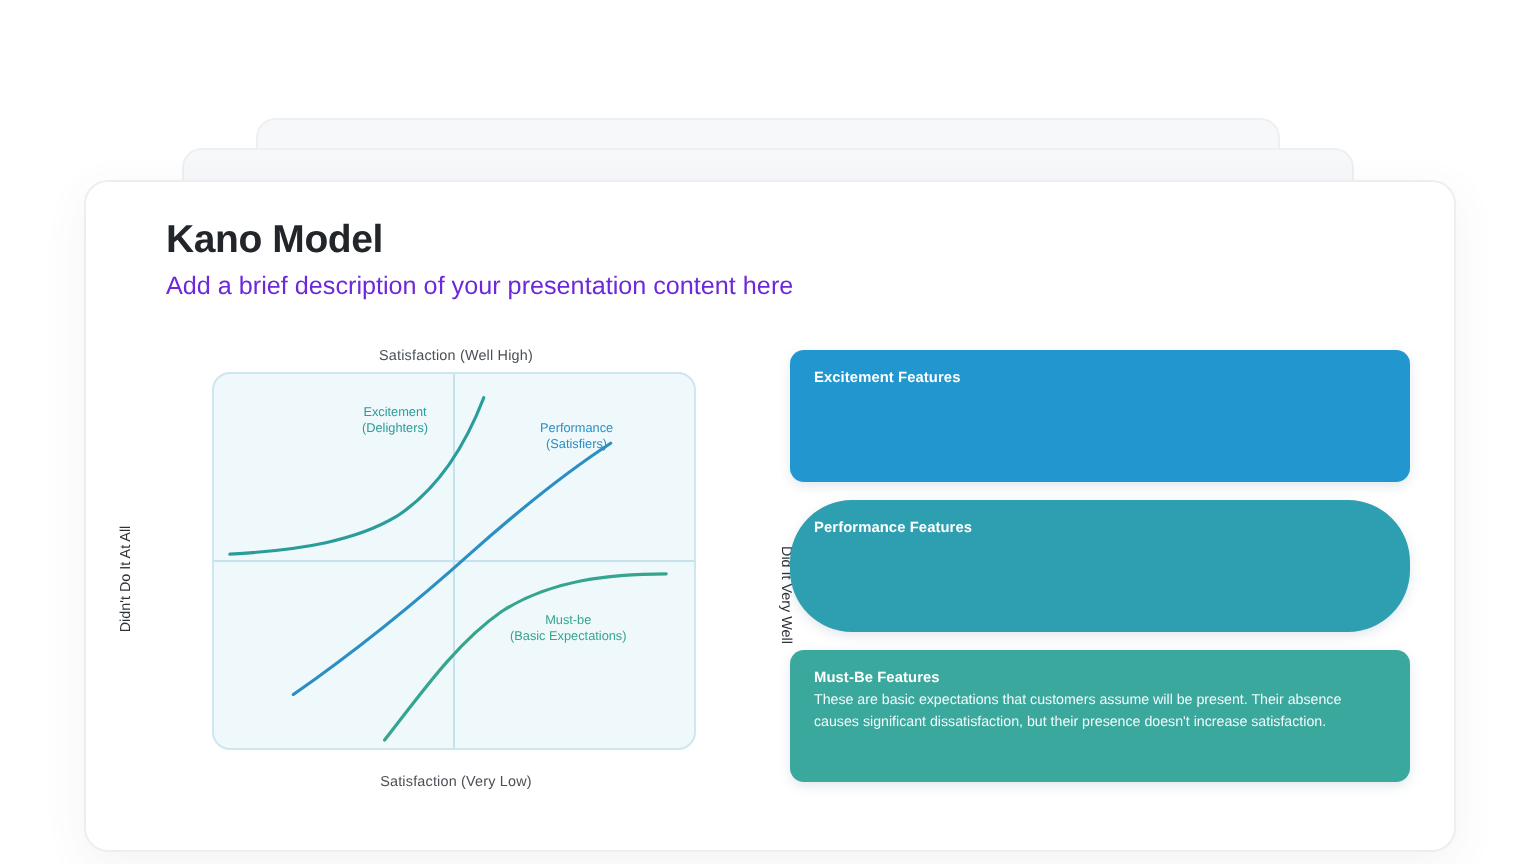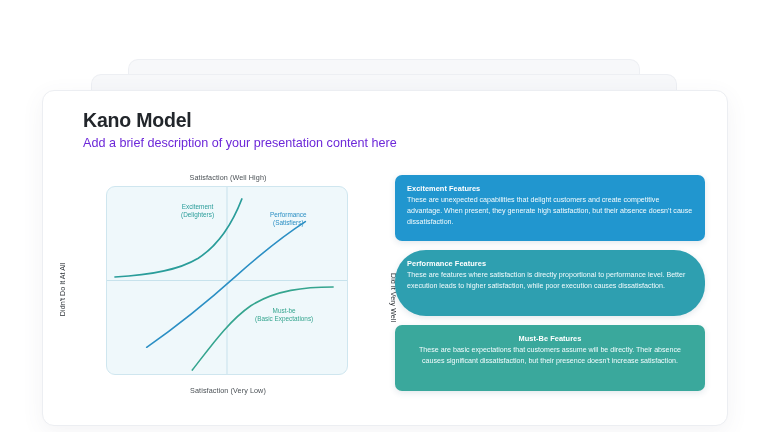--- a/index.html
+++ b/index.html
@@ -137,26 +137,24 @@
         <div class="curve-label lbl-must" style="color: rgb(53, 165, 143);">
           <span>Must-be</span><br>
           <span>(Basic Expectations)</span>
         </div>
       </div>
     </div>
 
     <div class="cards">
       <div class="fcard" style="background: rgb(33, 150, 207);">
         <div class="fcard-title">Excitement Features</div>
-        <div class="fcard-body">These are unexpected capabilities that delight customers and create competitive advantage. When present, they generate high satisfaction, but their absence doesn't cause dissatisfaction.</div>
       </div>
       <div class="fcard" style="background: rgb(46, 159, 176); border-radius: 31px;">
         <div class="fcard-title">Performance Features</div>
-        <div class="fcard-body">These are features where satisfaction is directly proportional to performance level. Better execution leads to higher satisfaction, while poor execution causes dissatisfaction.</div>
       </div>
-      <div class="fcard" style="background: rgb(58, 168, 156); text-align: center;">
+      <div class="fcard" style="background: rgb(58, 168, 156);">
         <div class="fcard-title">Must-Be Features</div>
-        <div class="fcard-body">These are basic expectations that customers assume will be directly. Their absence causes significant dissatisfaction, but their presence doesn't increase satisfaction.</div>
+        <div class="fcard-body">These are basic expectations that customers assume will be present. Their absence causes significant dissatisfaction, but their presence doesn't increase satisfaction.</div>
       </div>
     </div>
 
   </div>
 </div>
 
 </body></html>

